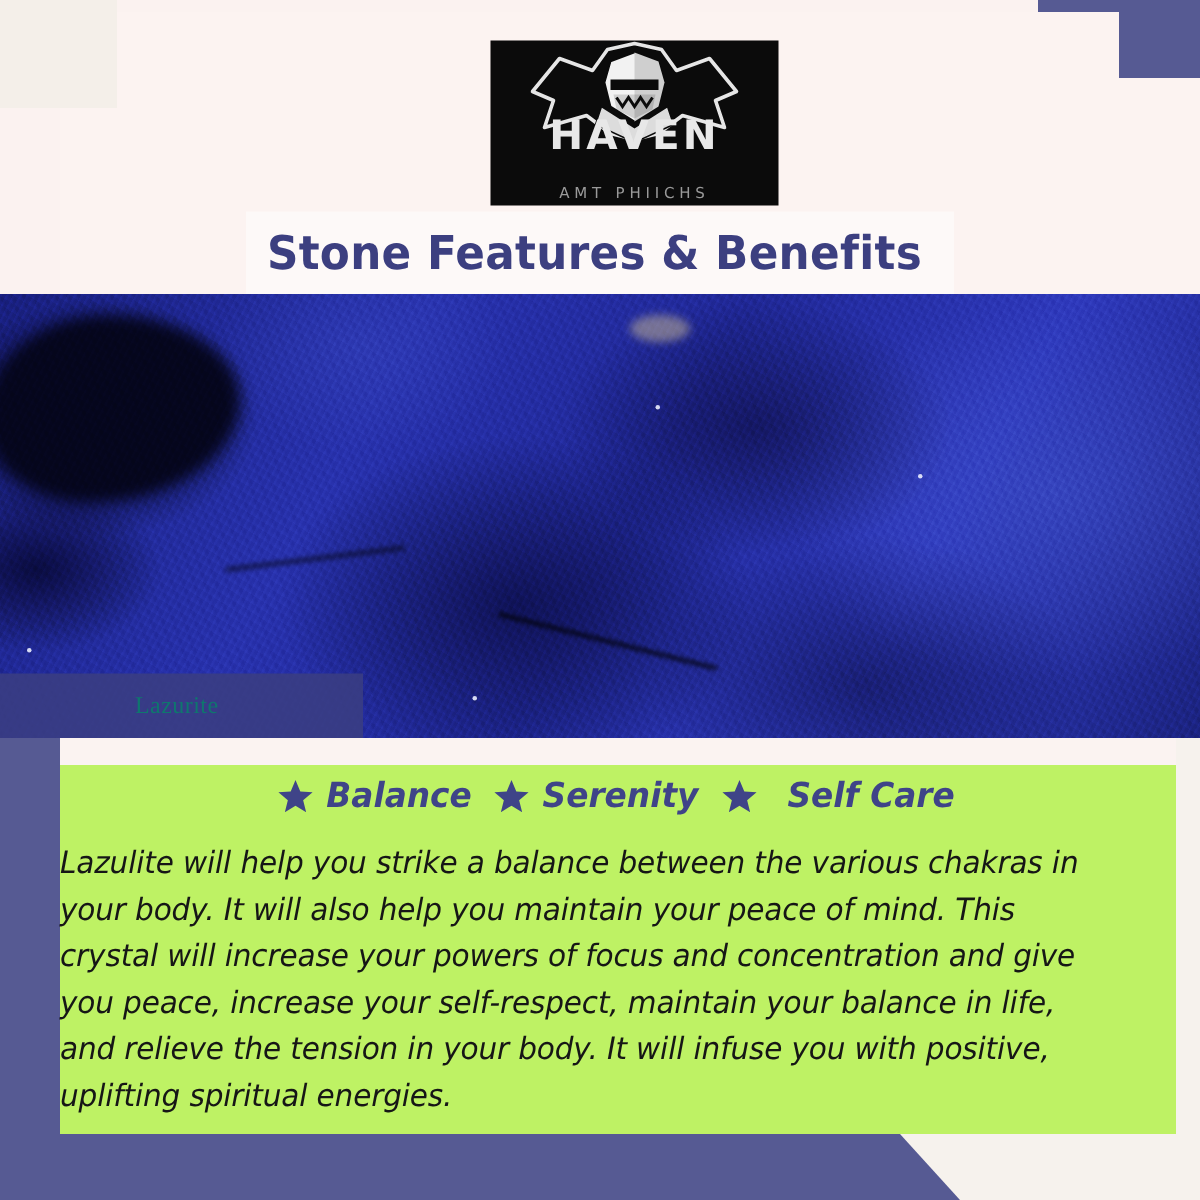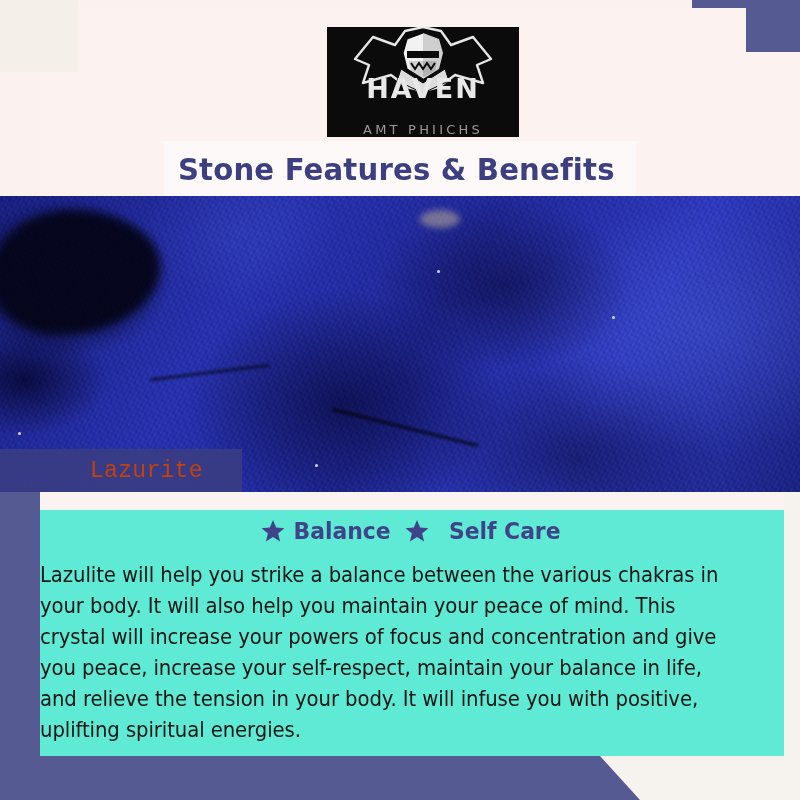--- a/index.html
+++ b/index.html
@@ -121,21 +121,21 @@
     font-size: 27px;
     letter-spacing: 2px;
     color: #e8e8e8;
     line-height: 1;
     margin-top: -18px;
     position: relative;
     z-index: 3;
   }
   .logo-sub {
     font-family: "DejaVu Sans", sans-serif;
-    font-size: 13px;
+    font-size: 10px;
     letter-spacing: 3.2px;
     color: #9a9a9a;
     margin-top: 20px;
     position: relative;
     z-index: 3;
   }
 
   
   .title-panel {
     position: absolute;
@@ -248,34 +248,35 @@
     left: 0;
     top: 449px;
     width: 242px;
     height: 43px;
     background: rgba(58,62,130,0.88);
     display: flex;
     align-items: center;
   }
   .stone-name-text {
     margin-left: 90px;
-    font-family: Liberation Mono, monospace;
-    font-size: 23px;
-    color: #c2410c;
+    font-family: Liberation Serif, serif;
+    font-size: 16px;
+    color: #0f766e;
     letter-spacing: 0.3px;
   }
 
   
   .card {
     position: absolute;
     left: 40px;
     top: 492px;
     width: 744px;
     height: 264px;
-    background: #5eead4;
+    background: #bef264;
+    font-style: italic;
   }
   .card-topwash {
     position: absolute;
     left: 0;
     top: 0;
     width: 100%;
     height: 18px;
     background: #fbf3f1;
   }
 
@@ -375,20 +376,26 @@
   <div class="card">
     <div class="card-topwash"></div>
 
     <div class="features">
       <div class="feature">
         <svg class="star" viewBox="0 0 24 24" aria-hidden="true">
           <polygon points="12,1 15.2,8.6 23.4,9.2 17.1,14.5 19.1,22.5 12,18.1 4.9,22.5 6.9,14.5 0.6,9.2 8.8,8.6" fill="#3f4488"></polygon>
         </svg>
         <span class="feature-label">Balance</span>
       </div>
+      <div class="feature">
+        <svg class="star" viewBox="0 0 24 24" aria-hidden="true">
+          <polygon points="12,1 15.2,8.6 23.4,9.2 17.1,14.5 19.1,22.5 12,18.1 4.9,22.5 6.9,14.5 0.6,9.2 8.8,8.6" fill="#3f4488"></polygon>
+        </svg>
+        <span class="feature-label">Serenity</span>
+      </div>
       <div class="feature" style="gap:17px;">
         <svg class="star" viewBox="0 0 24 24" aria-hidden="true">
           <polygon points="12,1 15.2,8.6 23.4,9.2 17.1,14.5 19.1,22.5 12,18.1 4.9,22.5 6.9,14.5 0.6,9.2 8.8,8.6" fill="#3f4488"></polygon>
         </svg>
         <span class="feature-label">Self Care</span>
       </div>
     </div>
 
     <div class="body-text">Lazulite will help you strike a balance between the various chakras in your body. It will also help you maintain your peace of mind. This crystal will increase your powers of focus and concentration and give you peace, increase your self-respect, maintain your balance in life, and relieve the tension in your body. It will infuse you with positive, uplifting spiritual energies.</div>
   </div>

